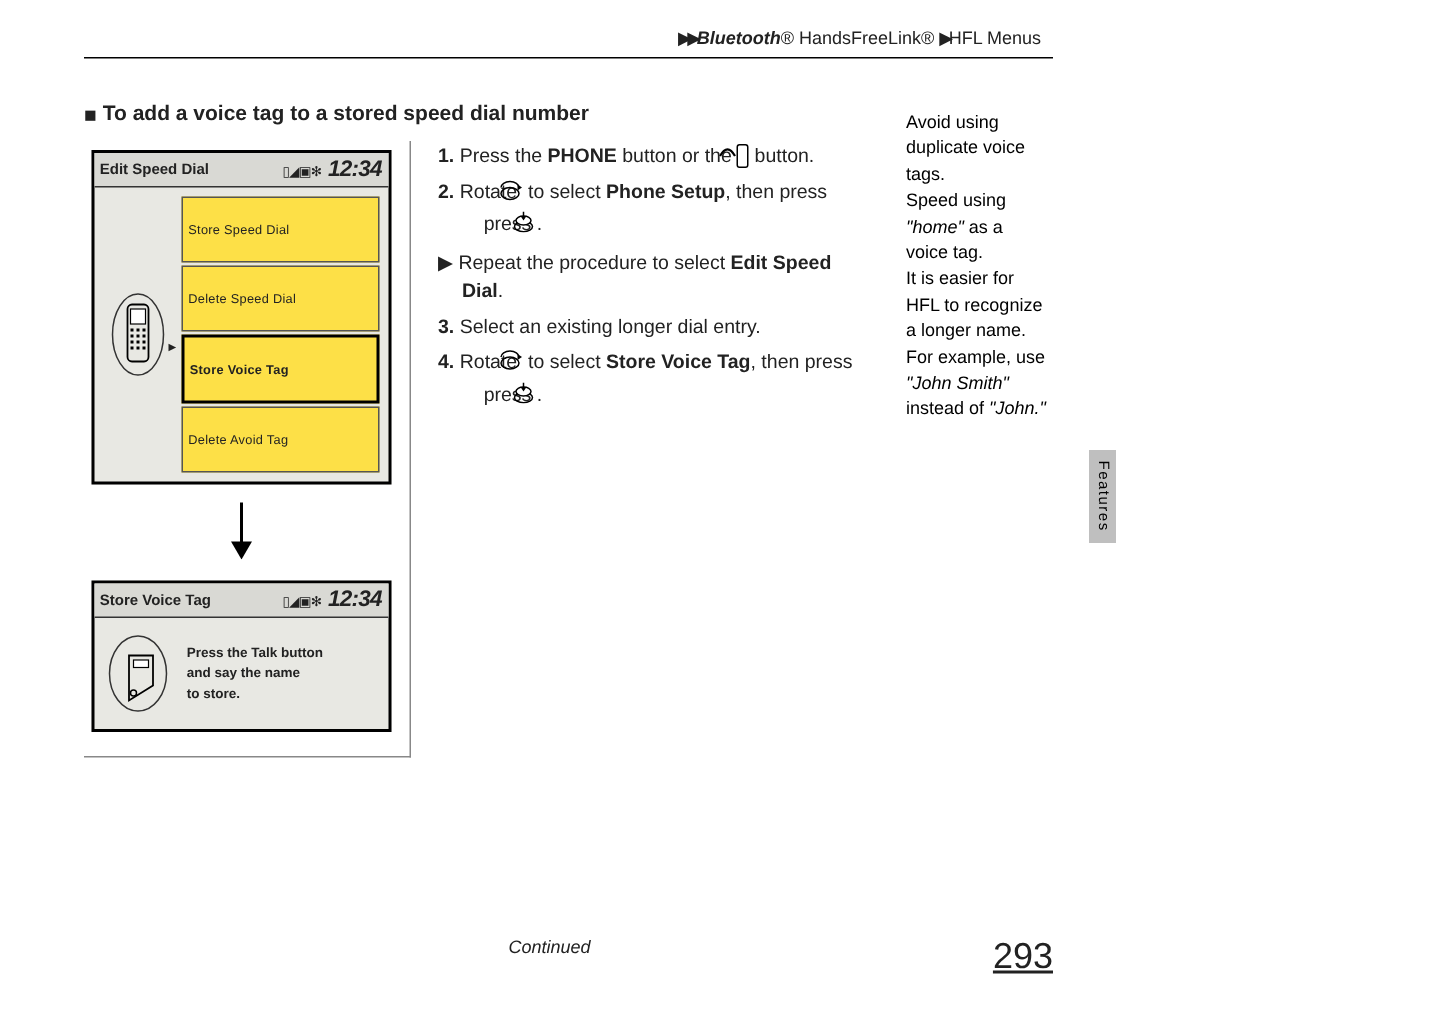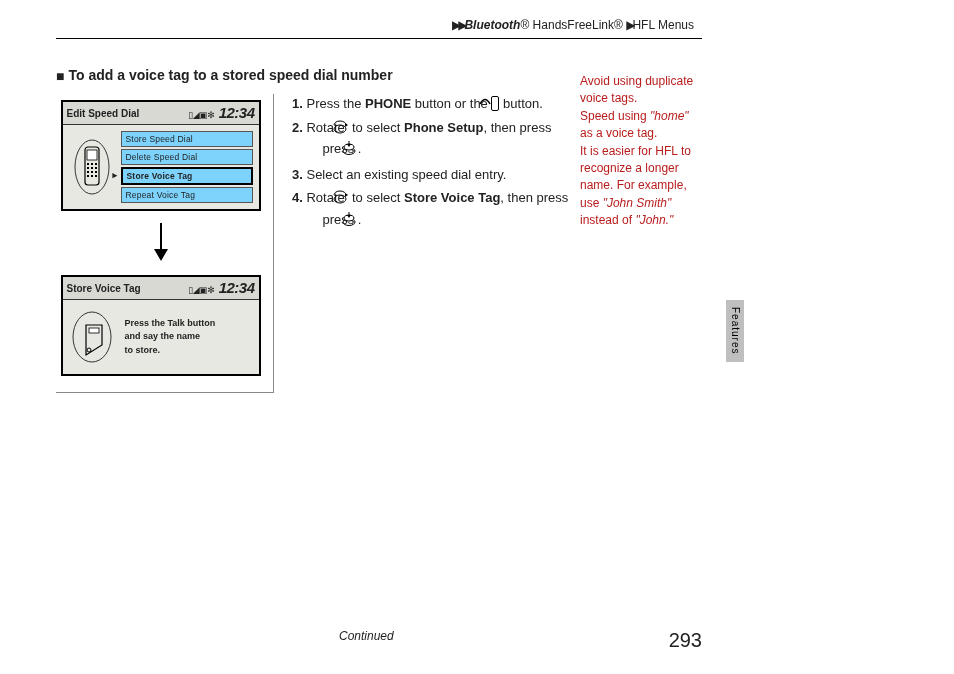--- a/index.html
+++ b/index.html
@@ -2,57 +2,57 @@
 <html><head>
 <meta charset="utf-8">
 <style>
   * { box-sizing: border-box; margin: 0; padding: 0; }
   html, body { width: 954px; height: 674px; background: #fff; font-family: "Helvetica Neue", Arial, sans-serif; color: #222; }
   .page { position: relative; width: 758px; height: 674px; padding: 18px 56px 18px 56px; }
   .breadcrumb { text-align: right; font-size: 12px; margin-bottom: 6px; padding-right: 8px; }
   .breadcrumb .tri { letter-spacing: -3px; }
   .breadcrumb .bi { font-style: italic; font-weight: bold; }
   .rule { border-top: 1px solid #000; margin-bottom: 28px; }
-  .columns { display: flex; }
+  .columns { display: flex; gap: 24px; }
   .colL { width: 520px; }
   .colR { flex: 1; }
   .section-title { font-size: 14px; font-weight: bold; margin-bottom: 10px; }
   .section-title .sq { font-size: 14px; display: inline-block; vertical-align: -1px; margin-right: 4px; }
   .left-inner { display: flex; gap: 18px; }
   .screenshots { width: 218px; border: 1px solid #888; border-top: none; border-left: none; padding: 6px 8px 16px 0; }
   .screenshots-inner { display: flex; flex-direction: column; align-items: center; gap: 10px; }
   .lcd { width: 200px; border: 2px solid #000; background: #e8e8e3; font-family: Arial, sans-serif; }
   .lcd-header { display: flex; align-items: center; justify-content: space-between; background: #d9d9d4; border-bottom: 1px solid #333; padding: 2px 4px; }
   .lcd-title { font-size: 10px; font-weight: bold; }
   .lcd-icons { font-size: 9px; letter-spacing: -0.5px; }
   .lcd-time { font-family: Arial, sans-serif; font-weight: 900; font-style: italic; font-size: 15px; letter-spacing: -0.5px; }
   .lcd-body { display: flex; padding: 6px; gap: 6px; align-items: center; min-height: 74px; }
   .phone-icon-slot { width: 46px; display: flex; align-items: center; justify-content: center; }
   .menu-list { flex: 1; display: flex; flex-direction: column; gap: 2px; }
-  .menu-item { border: 1px solid #555; background: #7dd3fc; font-size: 8.5px; padding: 2px 4px; letter-spacing: 0.2px; }
+  .menu-item { border: 1px solid #555; background: #fde047; font-size: 8.5px; padding: 16px 4px; letter-spacing: 0.2px; }
   .menu-item.sel { border: 2px solid #000; font-weight: bold; position: relative; }
   .menu-item.sel::before { content: "▸"; position: absolute; left: -10px; top: 1px; font-size: 9px; }
   .prompt-text { font-size: 9px; font-weight: bold; line-height: 1.5; padding: 2px 4px; }
   .arrow-down { font-size: 26px; line-height: 1; }
   .steps { flex: 1; font-size: 13px; line-height: 1.5; }
   .steps ol { list-style: none; }
   .steps li { margin-bottom: 4px; padding-left: 16px; text-indent: -16px; }
   .steps li .n { font-weight: bold; }
   .steps b { font-weight: bold; }
   .inline-icon { display: inline-block; border: 1px solid #000; border-radius: 2px; padding: 0 3px; font-size: 10px; line-height: 13px; vertical-align: 1px; }
   .knob-icon { display:inline-block; vertical-align:-2px; }
   .sub { padding-left: 28px; text-indent: 0; }
   .tipbox-header { font-size: 11px; border-bottom: 1px solid #000; padding: 1px 2px; background: #d9d9d4; }
-  .tipbox-body { font-size: 12px; line-height: 1.45; padding: 6px 4px; color: #b91c1c; }
+  .tipbox-body { font-size: 12px; line-height: 1.45; padding: 6px 4px; color: #000000; }
   .tipbox-body .it { font-style: italic; }
   .side-tab { position: absolute; right: 14px; top: 300px; width: 18px; height: 62px; background: #bfbfbf; display:flex; align-items:center; justify-content:center; }
   .side-tab span { writing-mode: vertical-rl; font-size: 10px; letter-spacing: 1px; color:#000; }
   .footer { position: absolute; bottom: 22px; left: 56px; right: 56px; display: flex; justify-content: flex-start; align-items: baseline; }
   .continued { font-style: italic; font-size: 12px; position:absolute; left:50%; transform:translateX(-40px); }
-  .pagenum { font-size: 20px; margin-left:auto; }
+  .pagenum { font-size: 24px; margin-left:auto;text-decoration:underline; }
 </style>
 </head>
 <body>
 
 <div class="page">
   <div class="breadcrumb">
     <span class="tri">▶▶</span><span class="bi">Bluetooth</span><span>®</span><span> HandsFreeLink</span><span>®</span>
     <span class="tri">▶</span><span>HFL Menus</span>
   </div>
   <div class="rule"></div>
@@ -94,21 +94,21 @@
                         <rect x="13" y="36" width="2" height="2"></rect>
                         <rect x="17" y="36" width="2" height="2"></rect>
                         <rect x="21" y="36" width="2" height="2"></rect>
                       </g>
                   </svg>
                 </div>
                 <div class="menu-list">
                   <div class="menu-item">Store Speed Dial</div>
                   <div class="menu-item">Delete Speed Dial</div>
                   <div class="menu-item sel">Store Voice Tag</div>
-                  <div class="menu-item">Repeat Voice Tag</div>
+                  <div class="menu-item">Delete Avoid Tag</div>
                 </div>
               </div>
             </div>
 
             <div class="arrow-down">
               <svg width="20" height="40" viewBox="0 0 20 40">
                   <line x1="10" y1="2" x2="10" y2="30" stroke="#000" stroke-width="2"></line>
                   <polygon points="3,28 17,28 10,40" fill="#000"></polygon>
                 </svg>
             </div>
@@ -150,22 +150,23 @@
                     <ellipse cx="8" cy="9" rx="6" ry="4" fill="none" stroke="#000"></ellipse>
                     <path d="M2 5 A6 4 0 0 1 14 5" fill="none" stroke="#000"></path>
                     <polygon points="13,3 16,5 13,7" fill="#000"></polygon>
                   </svg></span><span> to select </span><b>Phone Setup</b><span>, then press </span><br>&nbsp;&nbsp;&nbsp;&nbsp;<span>press </span><span class="knob-icon"><svg width="14" height="14" viewBox="0 0 14 14">
                     <ellipse cx="7" cy="10" rx="6" ry="3.5" fill="none" stroke="#000"></ellipse>
                     <ellipse cx="7" cy="6" rx="5" ry="3" fill="#fff" stroke="#000"></ellipse>
                     <line x1="7" y1="0" x2="7" y2="4" stroke="#000"></line>
                     <polygon points="5,3 9,3 7,6" fill="#000"></polygon>
                   </svg></span><span>.</span></li>
 
+            <li class="sub"><span>▶</span> <span>Repeat the procedure to select </span><b>Edit Speed Dial</b><span>.</span></li>
 
-            <li><span class="n">3.</span> <span>Select an existing speed dial entry.</span></li>
+            <li><span class="n">3.</span> <span>Select an existing longer dial entry.</span></li>
 
             <li><span class="n">4.</span> <span>Rotate </span><span class="knob-icon"><svg width="16" height="14" viewBox="0 0 16 14">
                     <ellipse cx="8" cy="9" rx="6" ry="4" fill="none" stroke="#000"></ellipse>
                     <path d="M2 5 A6 4 0 0 1 14 5" fill="none" stroke="#000"></path>
                     <polygon points="13,3 16,5 13,7" fill="#000"></polygon>
                   </svg></span><span> to select </span><b>Store Voice Tag</b><span>, then press </span><br>&nbsp;&nbsp;&nbsp;&nbsp;<span>press </span><span class="knob-icon"><svg width="14" height="14" viewBox="0 0 14 14">
                     <ellipse cx="7" cy="10" rx="6" ry="3.5" fill="none" stroke="#000"></ellipse>
                     <ellipse cx="7" cy="6" rx="5" ry="3" fill="#fff" stroke="#000"></ellipse>
                     <line x1="7" y1="0" x2="7" y2="4" stroke="#000"></line>
                     <polygon points="5,3 9,3 7,6" fill="#000"></polygon>

